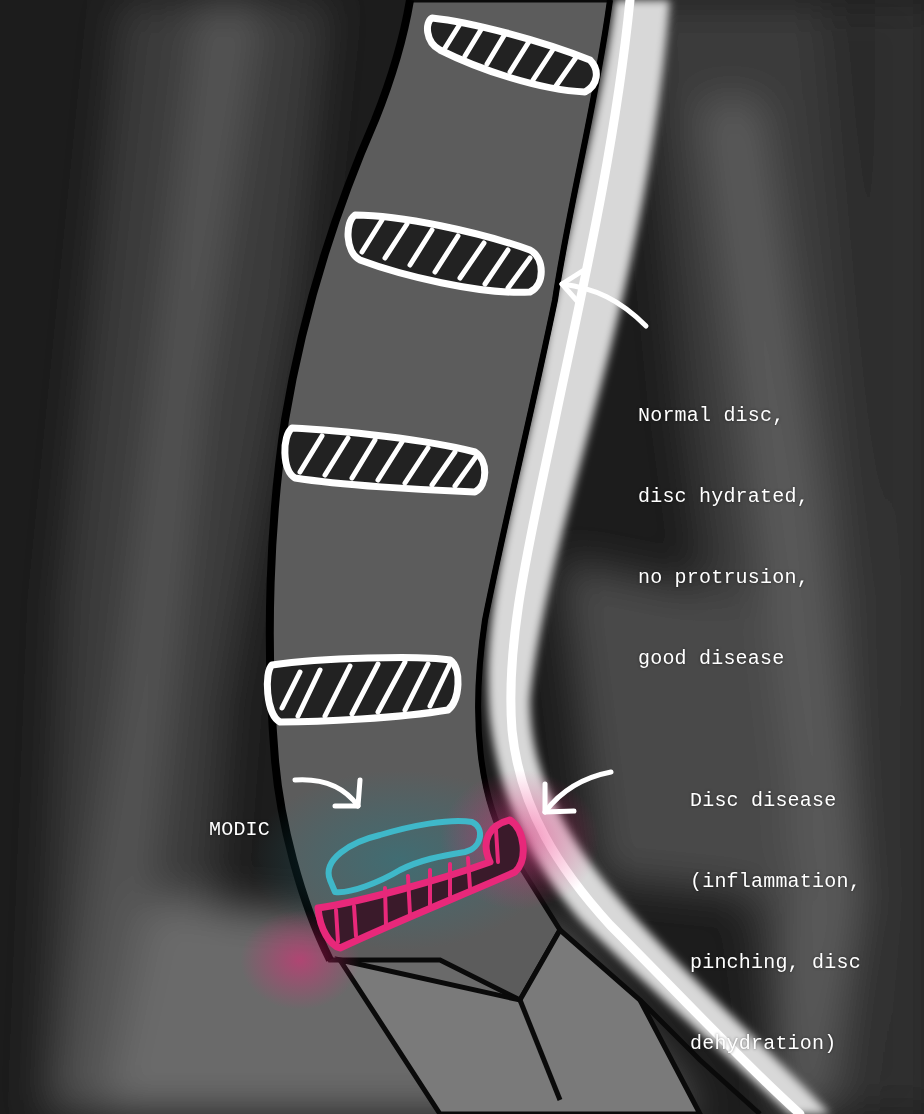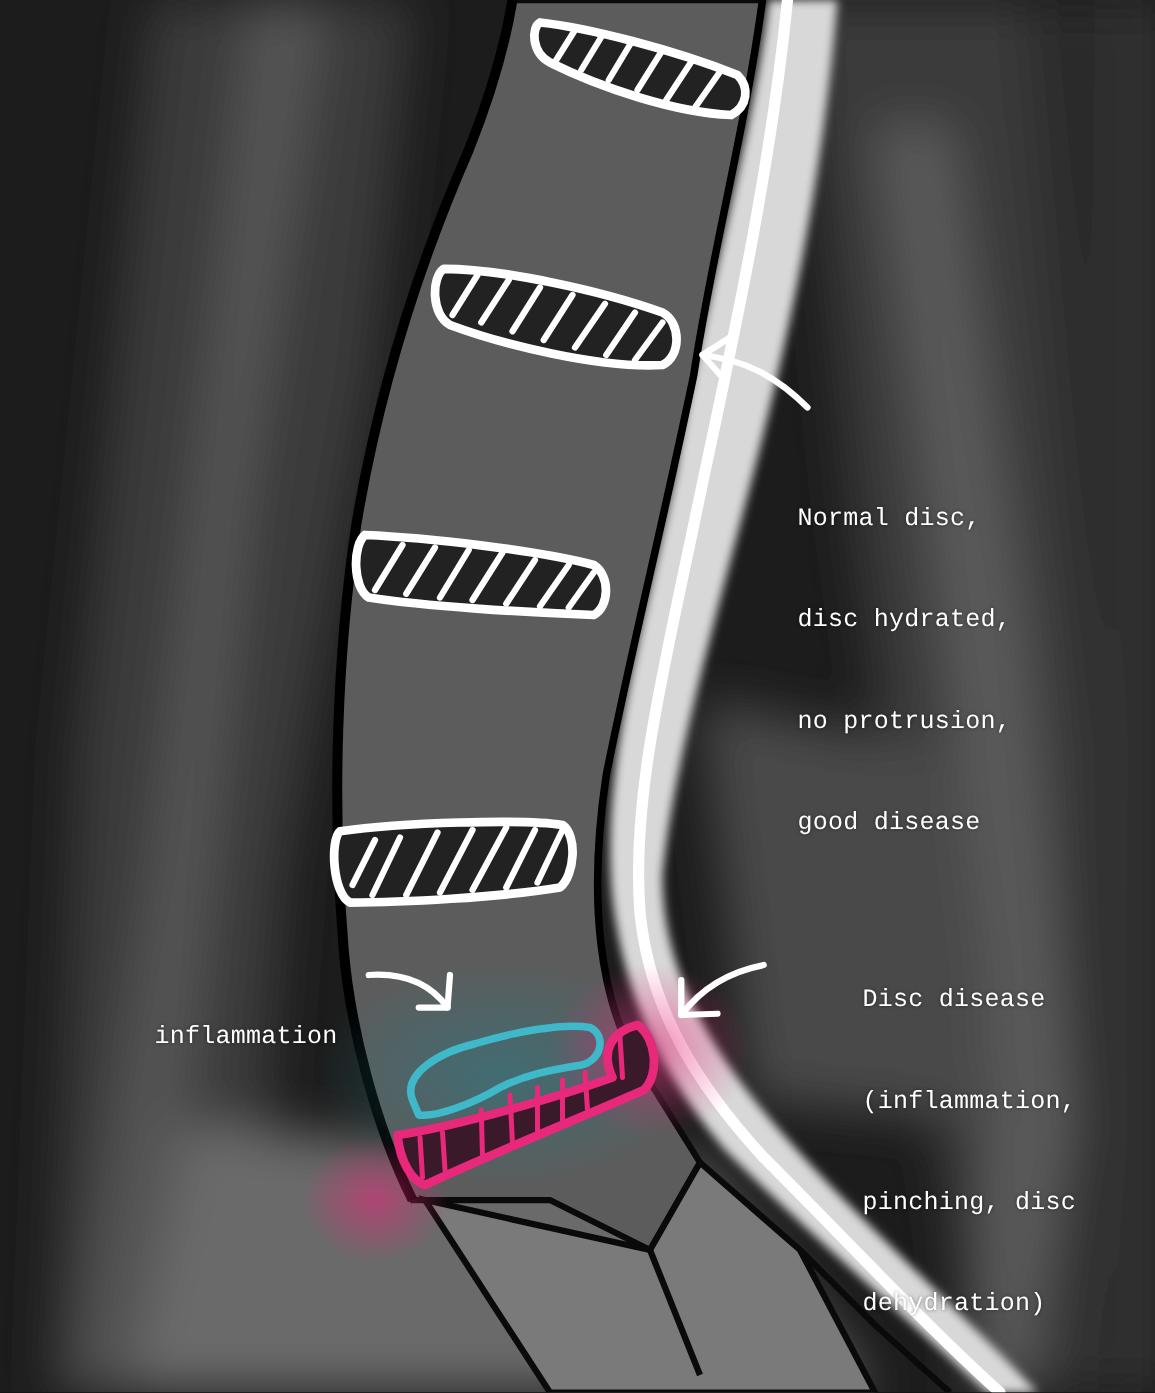--- a/index.html
+++ b/index.html
@@ -147,15 +147,15 @@
   </div>
 
   <div class="label" style="left:646px;top:733px;margin-left:44px;">
     <span>Disc disease</span>
     <span>(inflammation,</span>
     <span>pinching, disc</span>
     <span>dehydration)</span>
   </div>
 
   <div class="label" style="left:110px;top:762px;text-align:right;width:160px;">
-    <span>inflammation</span>
+    <span>MODIC</span>
   </div>
 </div>
 
 </body></html>

